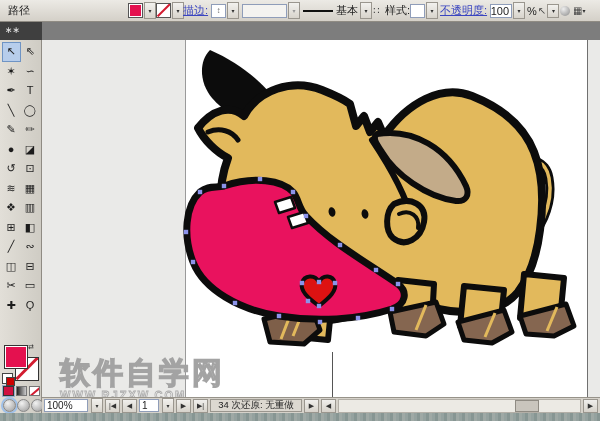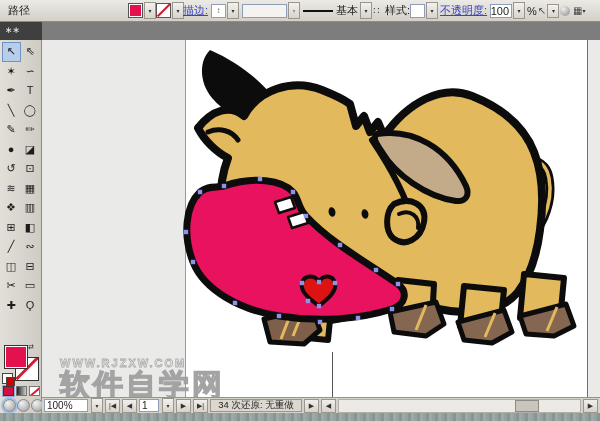--- a/index.html
+++ b/index.html
@@ -280,22 +280,22 @@
           <rect x="119.8" y="240.8" width="4.4" height="4.4" fill="#8b93ea"></rect>
           <rect x="125.8" y="258.8" width="4.4" height="4.4" fill="#8b93ea"></rect>
           <rect x="136.8" y="263.8" width="4.4" height="4.4" fill="#8b93ea"></rect>
           <rect x="152.8" y="240.8" width="4.4" height="4.4" fill="#8b93ea"></rect>
         </g>
     </svg>
 
     <div id="page-mark"></div>
 
     <div id="watermark">
+      <div id="wm-title">软件自学网</div>
       <div id="wm-url">WWW.RJZXW.COM</div>
-      <div id="wm-title">软件自学网</div>
     </div>
   </div>
 
   <div id="status-bar">
     <div class="whitebox" id="zoom-box">
       <span>100%</span>
     </div>
     <div class="ddbtn" style="height:13px;">▾</div>
     <div class="sb-btn">|◀</div>
     <div class="sb-btn">◀</div>

